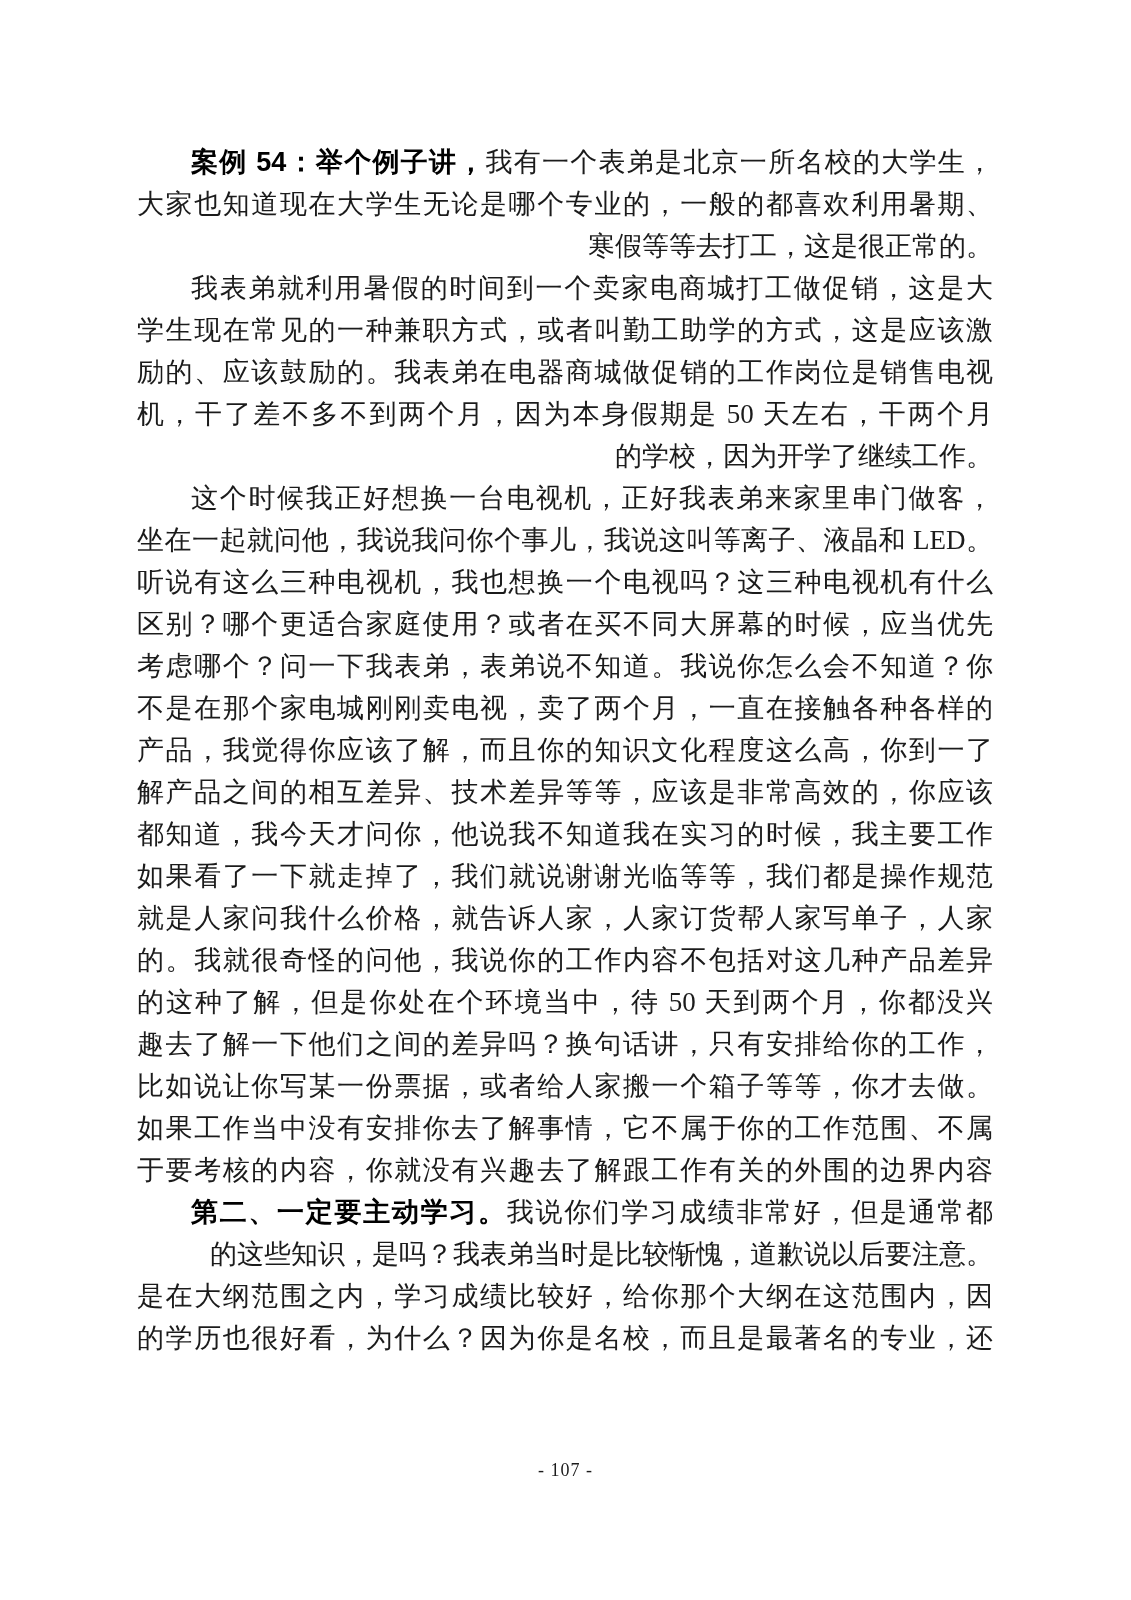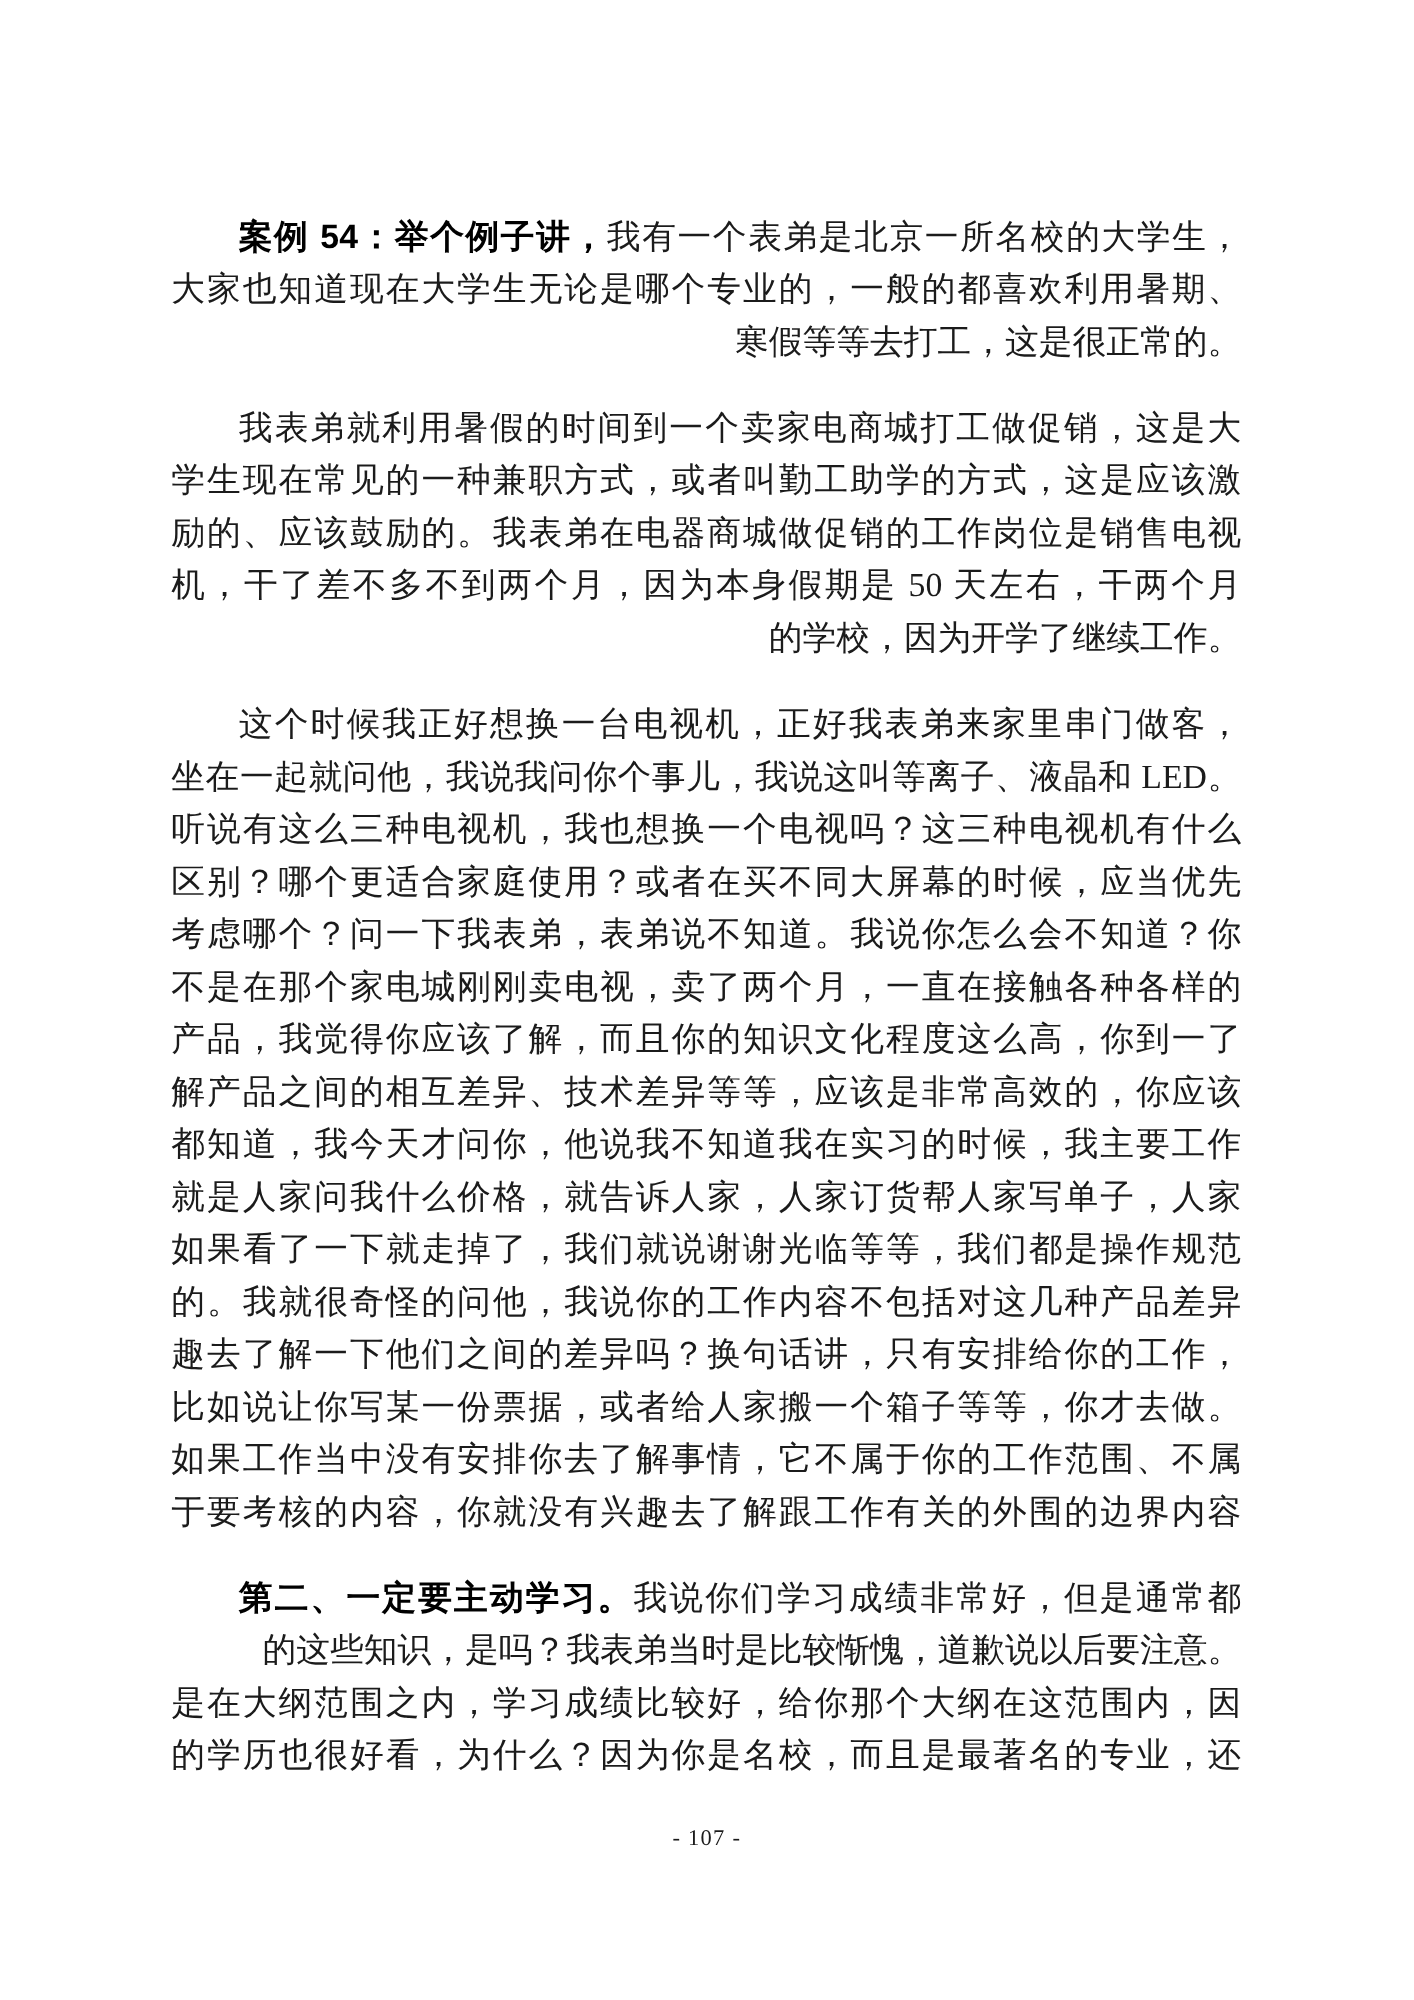--- a/index.html
+++ b/index.html
@@ -29,21 +29,20 @@
     overflow: hidden;
     text-align: right;
     white-space: normal;
   }
   .line.j {
     text-align: justify;
     text-align-last: justify;
   }
   .line.ind {
     text-indent: 54px;
-    margin-top: 27px;
   }
   .lead {
     font-weight: 700;
     color: #000000;
     font-family: "Liberation Sans", "DejaVu Sans", sans-serif;
   }
   .footer {
     position: absolute;
     left: 0;
     top: 1453px;
@@ -70,23 +69,24 @@
       <div class="line">的学校，因为开学了继续工作。</div>
       <div class="line j ind">这个时候我正好想换一台电视机，正好我表弟来家里串门做客，</div>
       <div class="line j">坐在一起就问他，我说我问你个事儿，我说这叫等离子、液晶和 LED。</div>
       <div class="line j">听说有这么三种电视机，我也想换一个电视吗？这三种电视机有什么</div>
       <div class="line j">区别？哪个更适合家庭使用？或者在买不同大屏幕的时候，应当优先</div>
       <div class="line j">考虑哪个？问一下我表弟，表弟说不知道。我说你怎么会不知道？你</div>
       <div class="line j">不是在那个家电城刚刚卖电视，卖了两个月，一直在接触各种各样的</div>
       <div class="line j">产品，我觉得你应该了解，而且你的知识文化程度这么高，你到一了</div>
       <div class="line j">解产品之间的相互差异、技术差异等等，应该是非常高效的，你应该</div>
       <div class="line j">都知道，我今天才问你，他说我不知道我在实习的时候，我主要工作</div>
+      <div class="line j">如果看了一下就走掉了，我们就说谢谢光临等等，我们都是操作规范</div>
       <div class="line j">就是人家问我什么价格，就告诉人家，人家订货帮人家写单子，人家</div>
-      <div class="line j">如果看了一下就走掉了，我们就说谢谢光临等等，我们都是操作规范</div>
       <div class="line j">的。我就很奇怪的问他，我说你的工作内容不包括对这几种产品差异</div>
+      <div class="line j">的这种了解，但是你处在个环境当中，待 50 天到两个月，你都没兴</div>
       <div class="line j">趣去了解一下他们之间的差异吗？换句话讲，只有安排给你的工作，</div>
       <div class="line j">比如说让你写某一份票据，或者给人家搬一个箱子等等，你才去做。</div>
       <div class="line j">如果工作当中没有安排你去了解事情，它不属于你的工作范围、不属</div>
       <div class="line j">于要考核的内容，你就没有兴趣去了解跟工作有关的外围的边界内容</div>
       <div class="line j ind"><span class="lead">第二、一定要主动学习。</span>我说你们学习成绩非常好，但是通常都</div>
       <div class="line">的这些知识，是吗？我表弟当时是比较惭愧，道歉说以后要注意。</div>
       <div class="line j">是在大纲范围之内，学习成绩比较好，给你那个大纲在这范围内，因</div>
       <div class="line j">的学历也很好看，为什么？因为你是名校，而且是最著名的专业，还</div>
     </div>
   <div class="footer">- 107 -</div>

